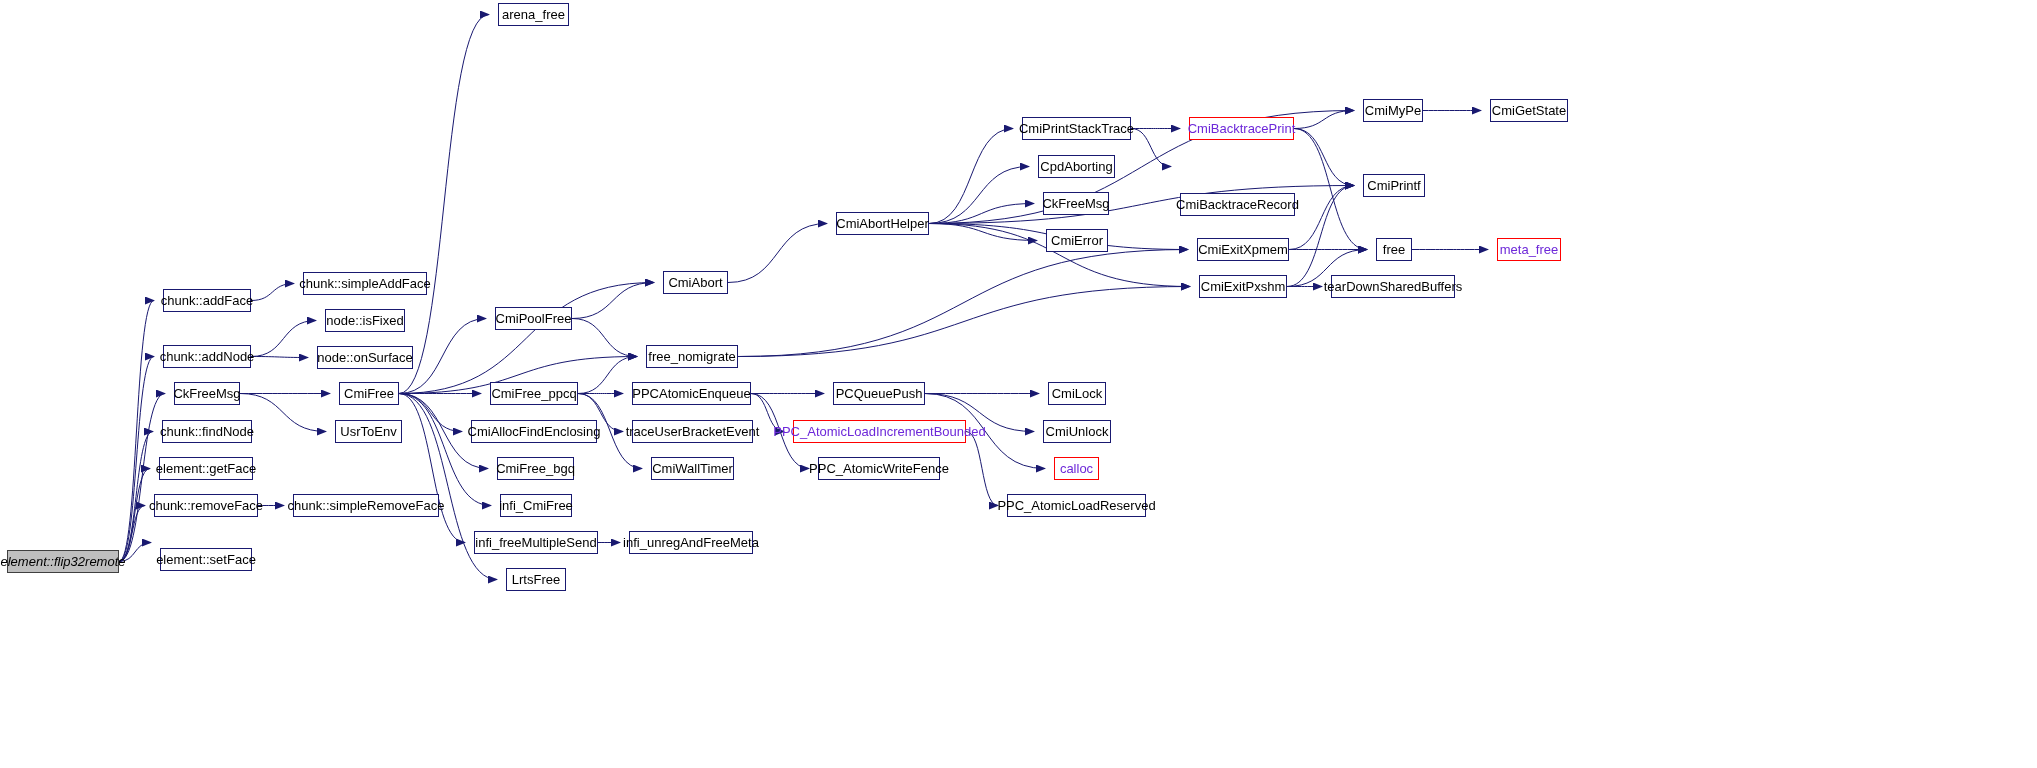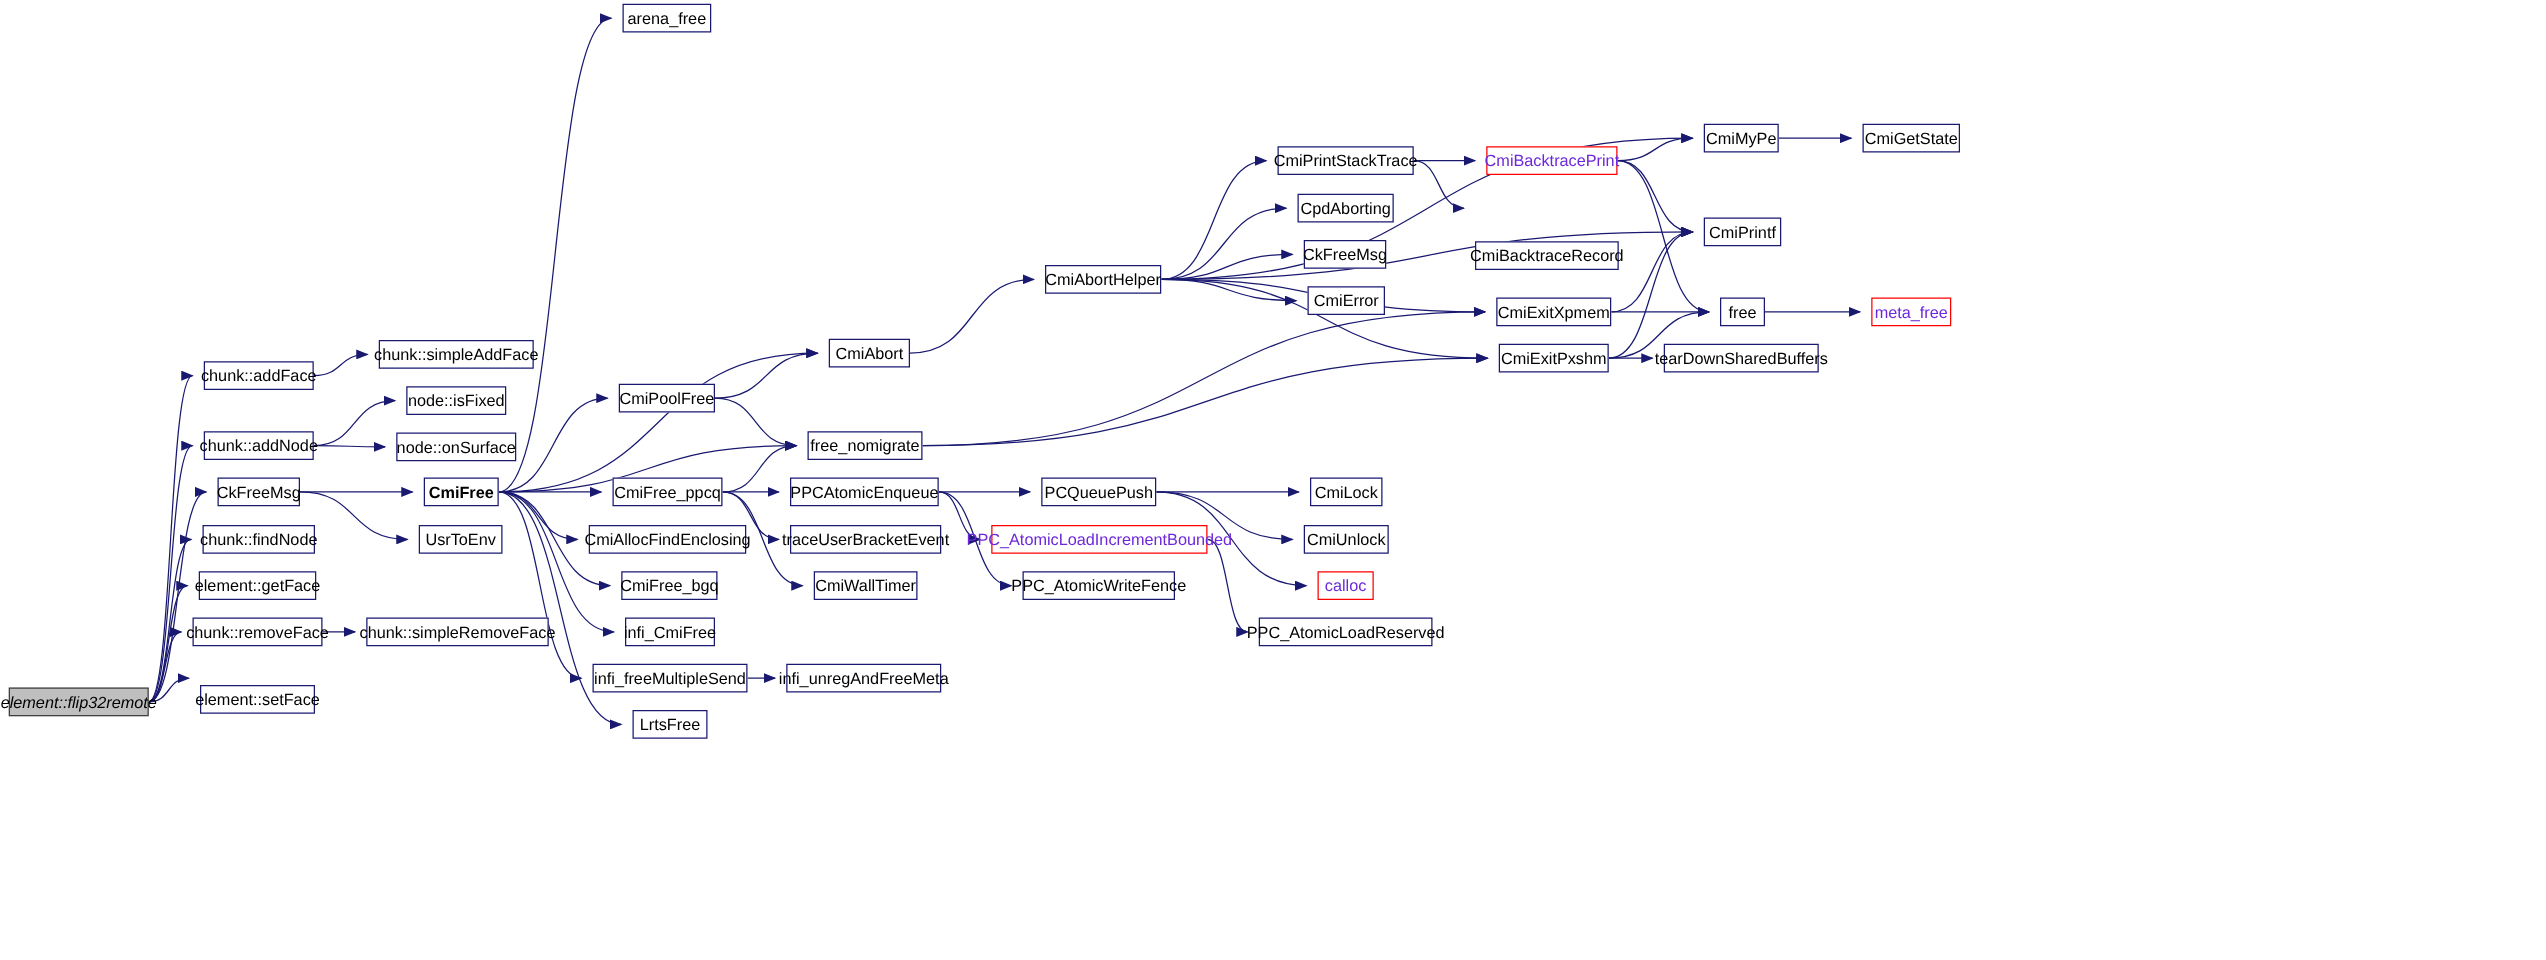--- a/index.html
+++ b/index.html
@@ -143,21 +143,21 @@
       </div>
       <div class="node" style="left: 303px; top: 272px; width: 124px; height: 23px;">
         <span class="lbl">chunk::simpleAddFace</span>
       </div>
       <div class="node" style="left: 325px; top: 309px; width: 80px; height: 23px;">
         <span class="lbl">node::isFixed</span>
       </div>
       <div class="node" style="left: 317px; top: 346px; width: 96px; height: 23px;">
         <span class="lbl">node::onSurface</span>
       </div>
-      <div class="node" style="left: 339px; top: 382px; width: 60px; height: 23px; font-weight: bold;">
+      <div class="node" style="left: 339px; top: 382px; width: 60px; height: 23px;">
         <span class="lbl">CmiFree</span>
       </div>
       <div class="node" style="left: 335px; top: 420px; width: 67px; height: 23px;">
         <span class="lbl">UsrToEnv</span>
       </div>
       <div class="node" style="left: 293px; top: 494px; width: 146px; height: 23px;">
         <span class="lbl">chunk::simpleRemoveFace</span>
       </div>
       <div class="node" style="left: 498px; top: 3px; width: 71px; height: 23px;">
         <span class="lbl">arena_free</span>

